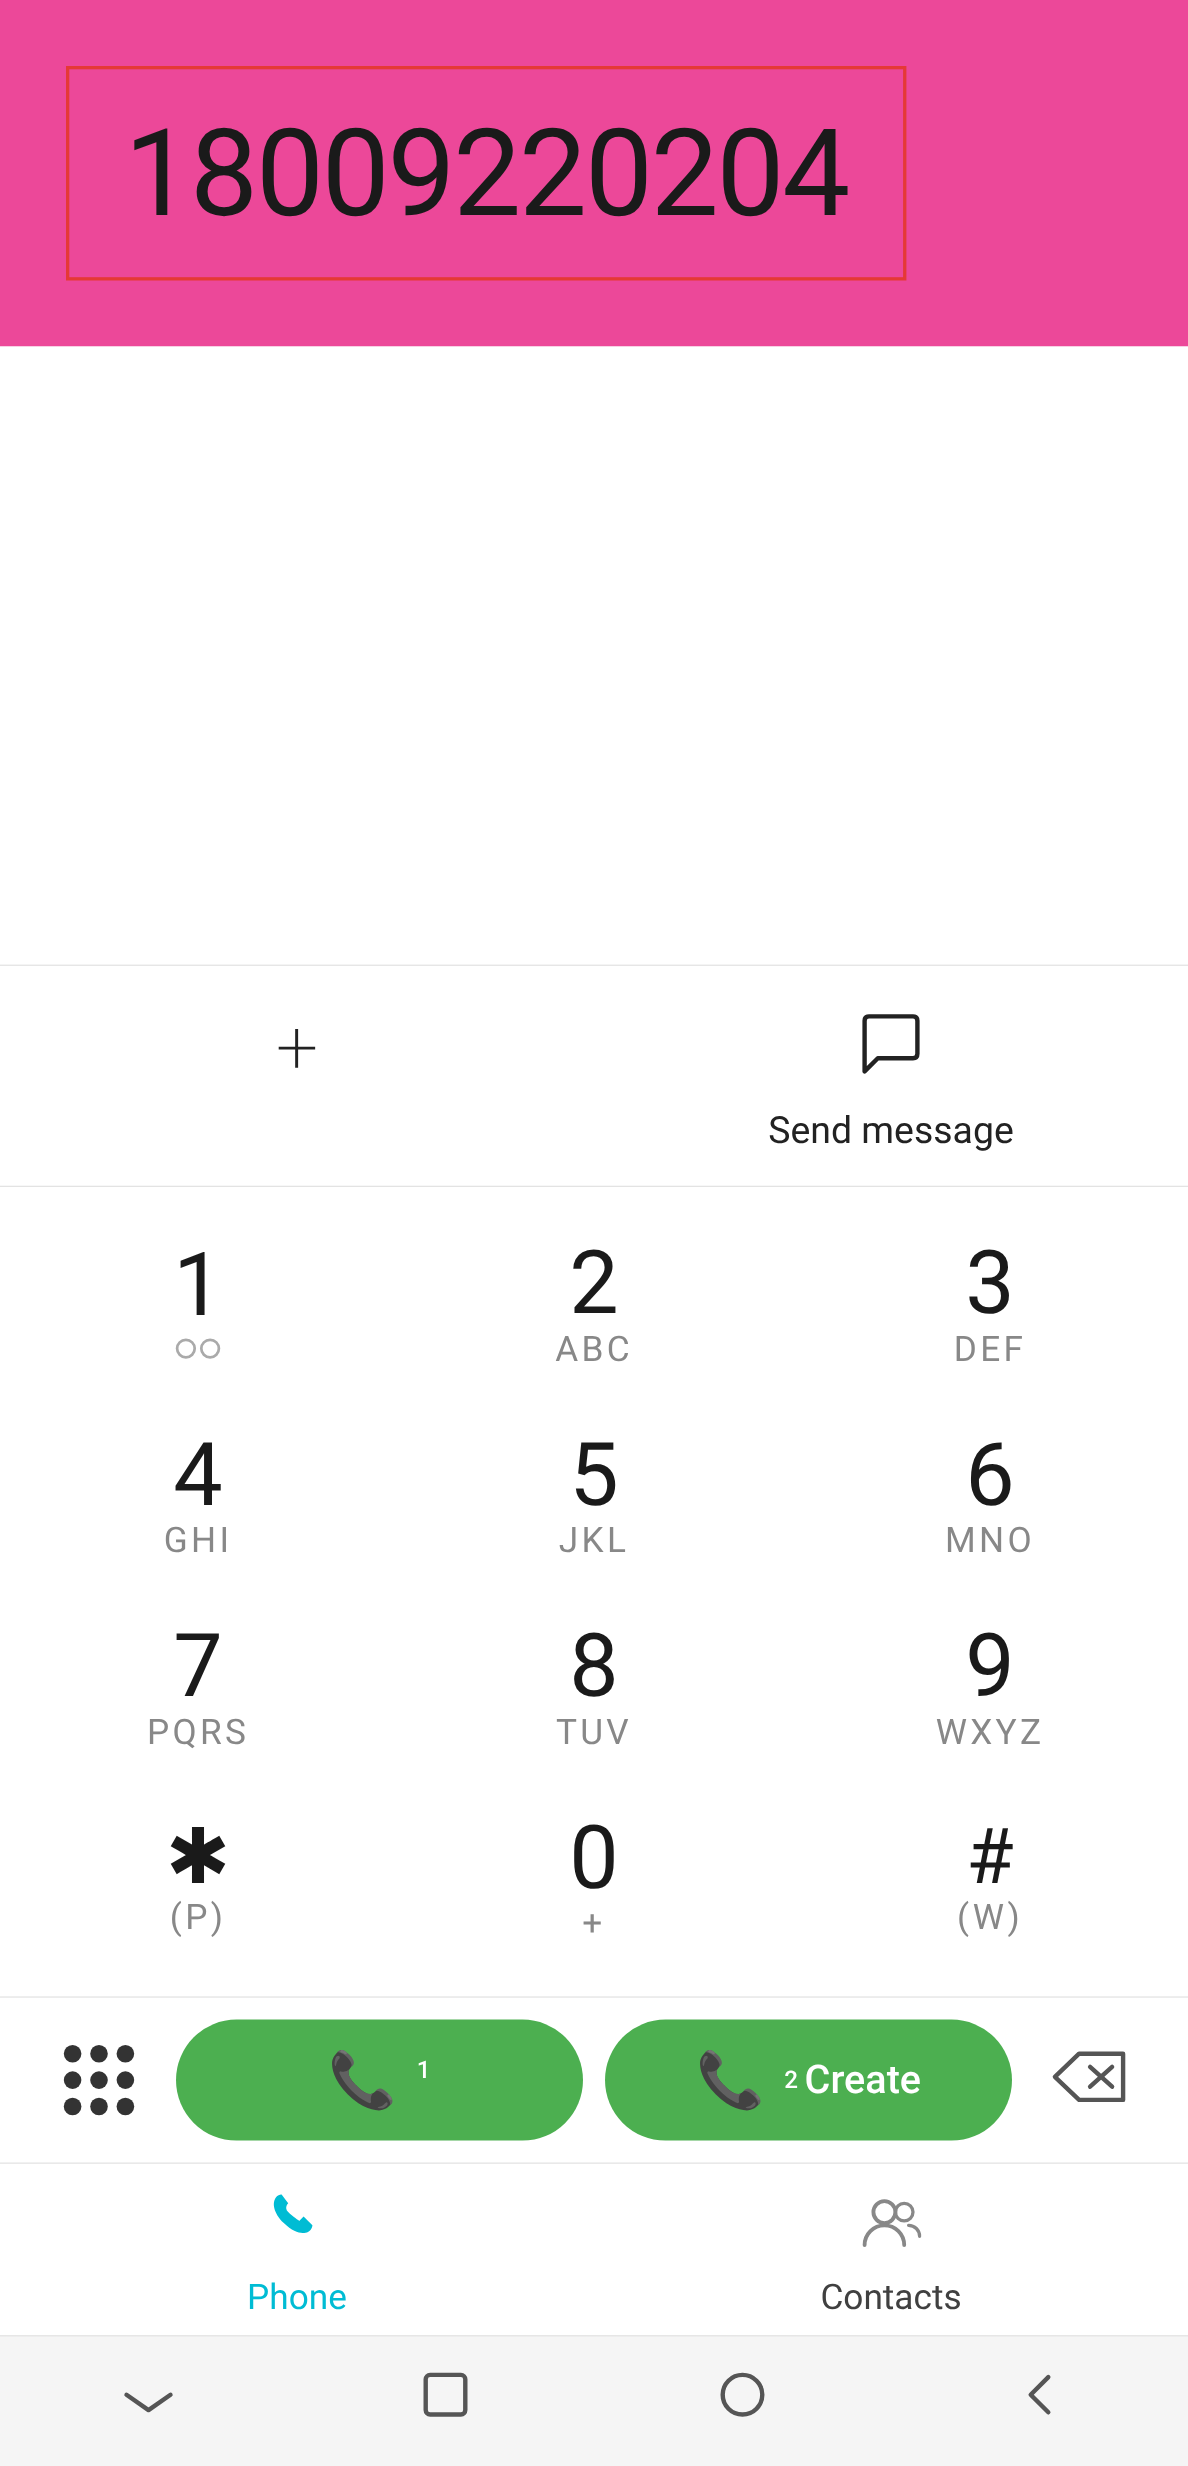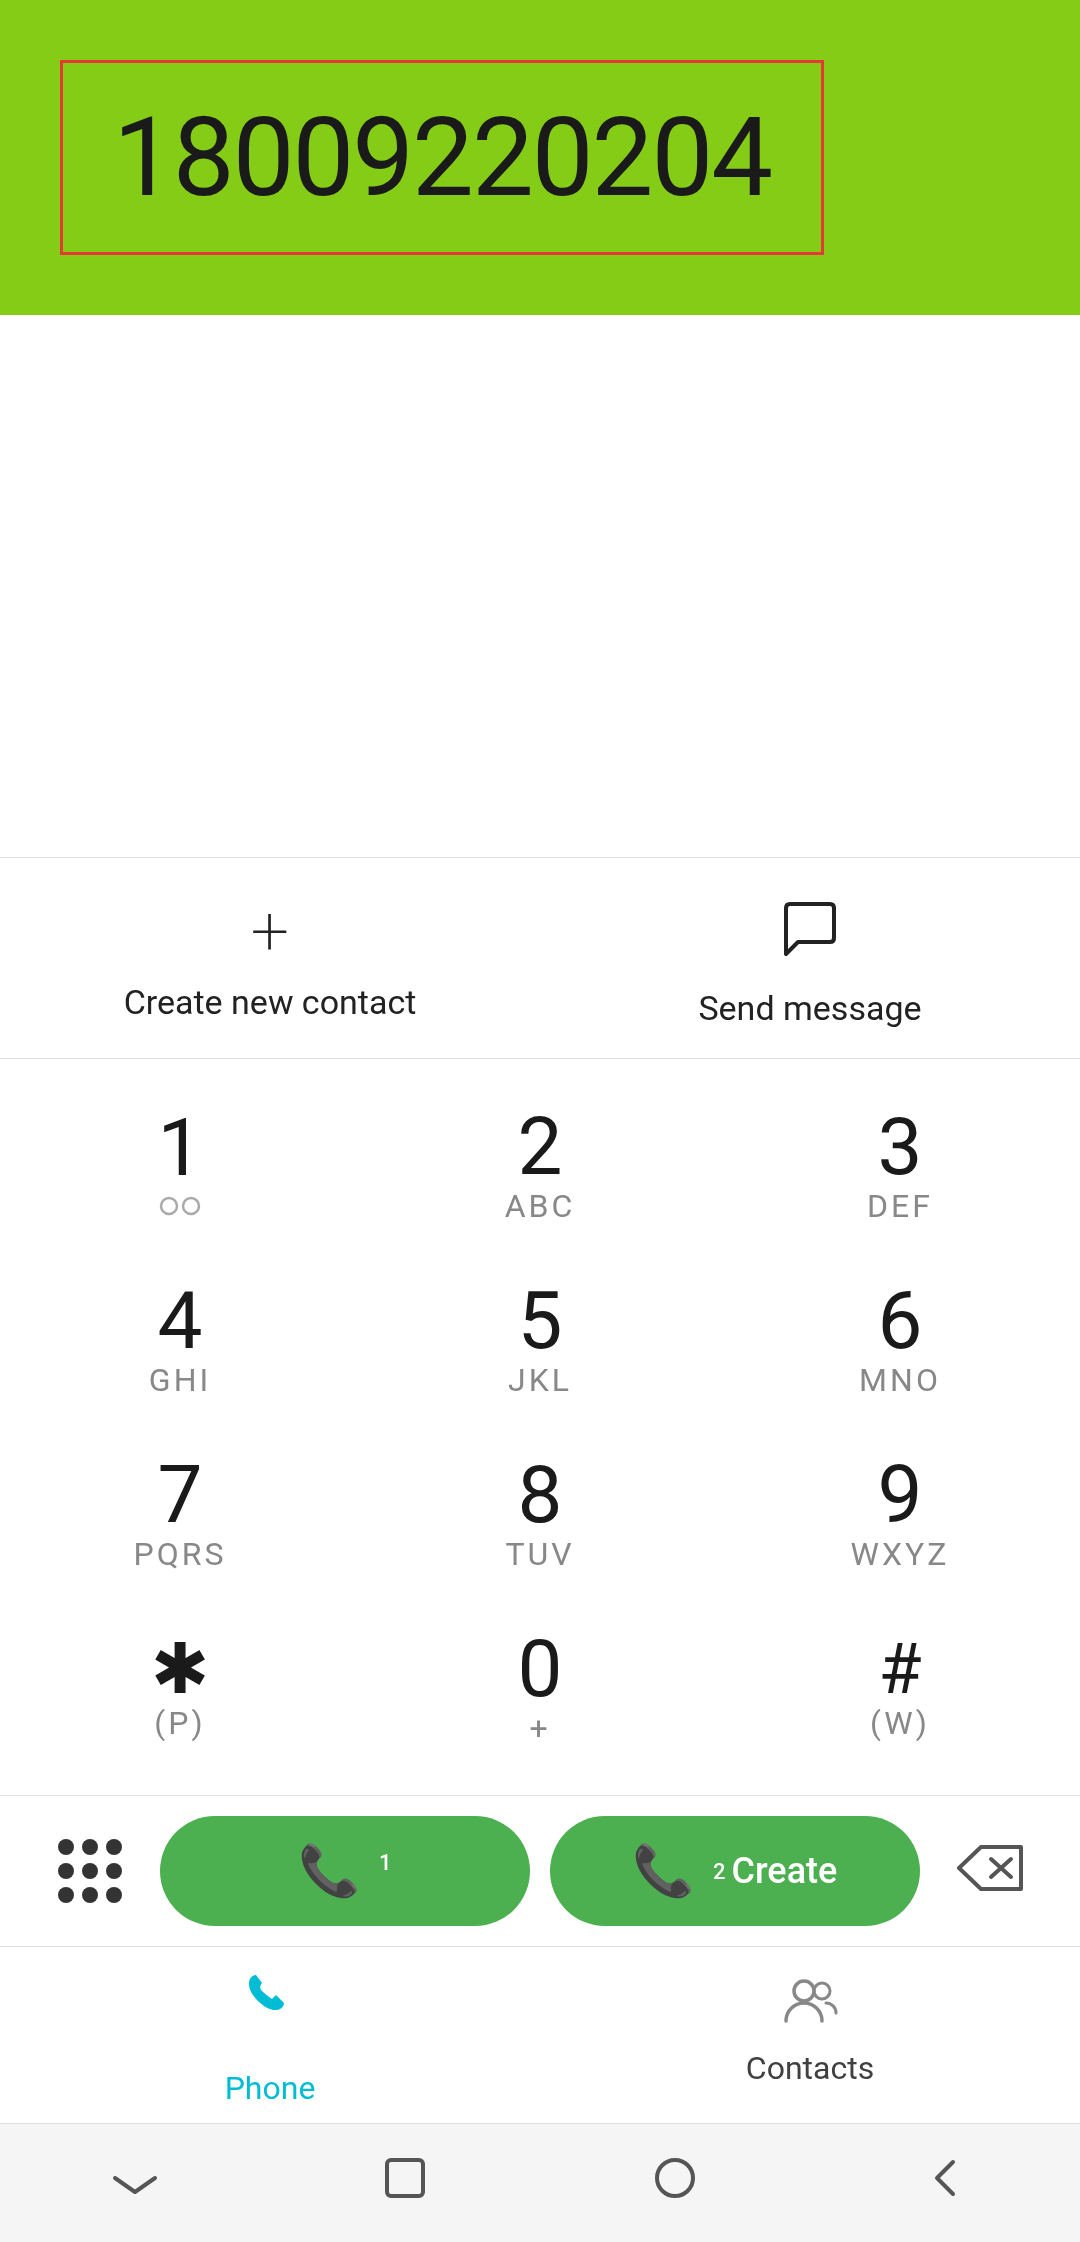--- a/index.html
+++ b/index.html
@@ -8,21 +8,21 @@
       width: 1080px;
       min-height: 2242px;
       font-family: 'Roboto', Arial, sans-serif;
       background: #f5f5f5;
       display: flex;
       flex-direction: column;
     }
 
     
     .phone-display {
-      background: #84cc16;
+      background: #ec4899;
       padding: 60px 60px 60px 60px;
       display: flex;
       align-items: center;
       justify-content: flex-start;
       min-height: 260px;
     }
     .phone-number-box {
       border: 3px solid #e53935;
       padding: 30px 50px;
       display: inline-block;
@@ -188,21 +188,21 @@
     }
     .tab-icon {
       font-size: 56px;
       color: #888;
     }
     .tab-icon.active { color: #00bcd4; }
     .tab-label {
       font-size: 32px;
       color: #404040;
     }
-    .tab-label.active { color: #00bcd4; margin-top: 20px; }
+    .tab-label.active { color: #00bcd4; }
 
     
     .nav-bar {
       background: #f5f5f5;
       display: flex;
       flex-direction: row;
       align-items: center;
       justify-content: space-around;
       padding: 30px 0;
       border-top: 1px solid #e0e0e0;
@@ -222,21 +222,20 @@
   <div class="phone-number-box">
     <span class="phone-number-text">18009220204</span>
   </div>
 </div>
 
 <div class="empty-space"></div>
 
 <div class="action-row">
   <div class="action-item">
     <span class="action-icon" style="font-size:68px; font-weight:200;">+</span>
-    <span class="action-label">Create new contact</span>
   </div>
   <div class="action-item">
     <span class="action-icon">
       <svg width="64" height="64" viewBox="0 0 64 64" fill="none" xmlns="http://www.w3.org/2000/svg">
         <path d="M8 10 Q8 6 12 6 L52 6 Q56 6 56 10 L56 40 Q56 44 52 44 L20 44 L8 56 L8 10Z" stroke="#222" stroke-width="4" fill="none" stroke-linejoin="round"></path>
       </svg>
     </span>
     <span class="action-label">Send message</span>
   </div>
 </div>

